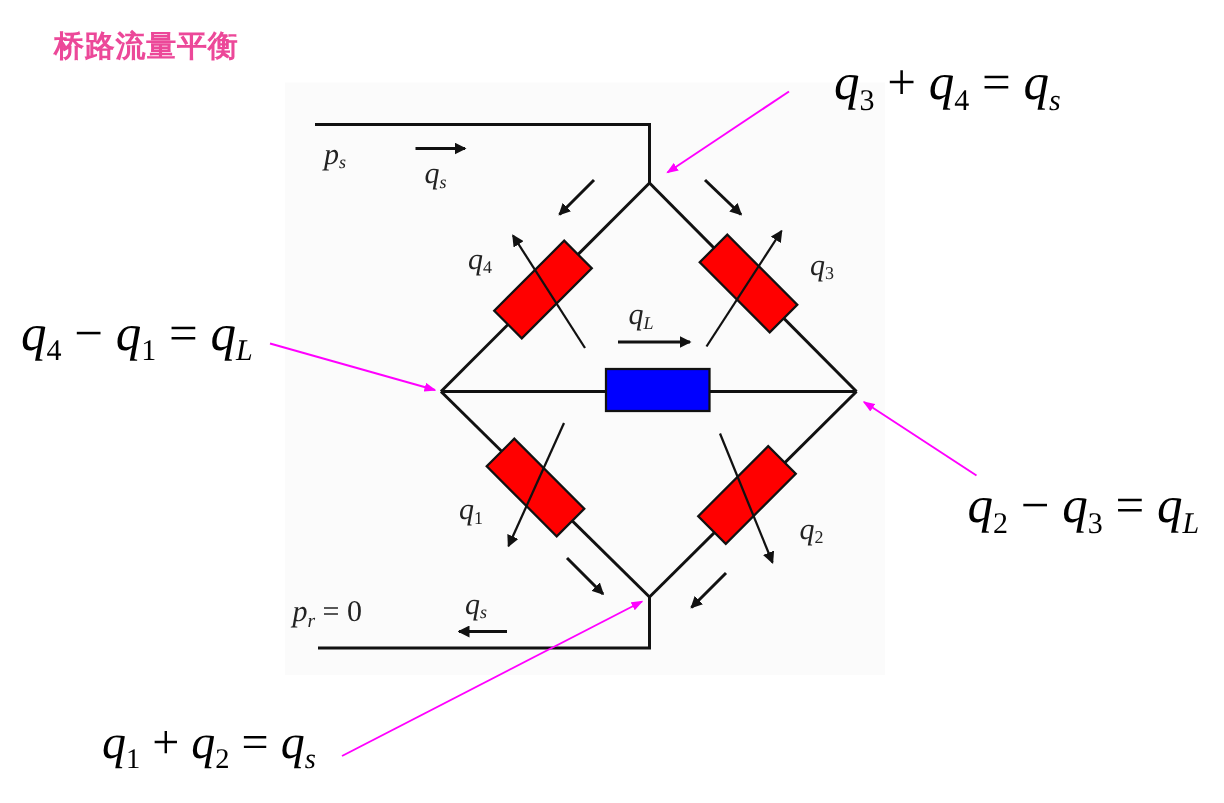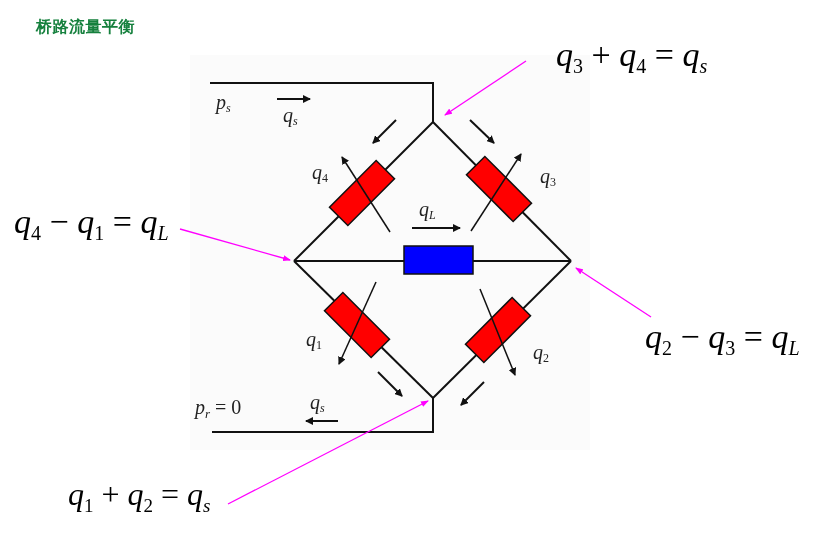--- a/index.html
+++ b/index.html
@@ -1,19 +1,19 @@
 <!DOCTYPE html>
 <html><head>
   <meta charset="utf-8">
   <style>
     html, body { margin: 0; padding: 0; background: #ffffff; }
     body { width: 816px; height: 535px; position: relative; overflow: hidden; font-family: "DejaVu Sans", sans-serif; }
     .title {
       position: absolute; left: 36px; top: 17px;
-      font-family: "DejaVu Sans", sans-serif; font-weight: bold; font-size: 16px; color: #15803d;
+      font-family: "DejaVu Sans", sans-serif; font-weight: bold; font-size: 20px; color: #ec4899;
       letter-spacing: 0.5px;
     }
     .diagram-bg { position: absolute; left: 190px; top: 55px; width: 400px; height: 395px; background: #fbfbfb; }
     svg.main { position: absolute; left: 0; top: 0; }
     .eq { font-family: "Liberation Serif", serif; font-style: italic; fill: #000; }
     .eq .up { font-style: normal; }
     .lbl { font-family: "Liberation Serif", serif; font-style: italic; fill: #222; }
     .lbl .up { font-style: normal; }
   </style>
 </head>

